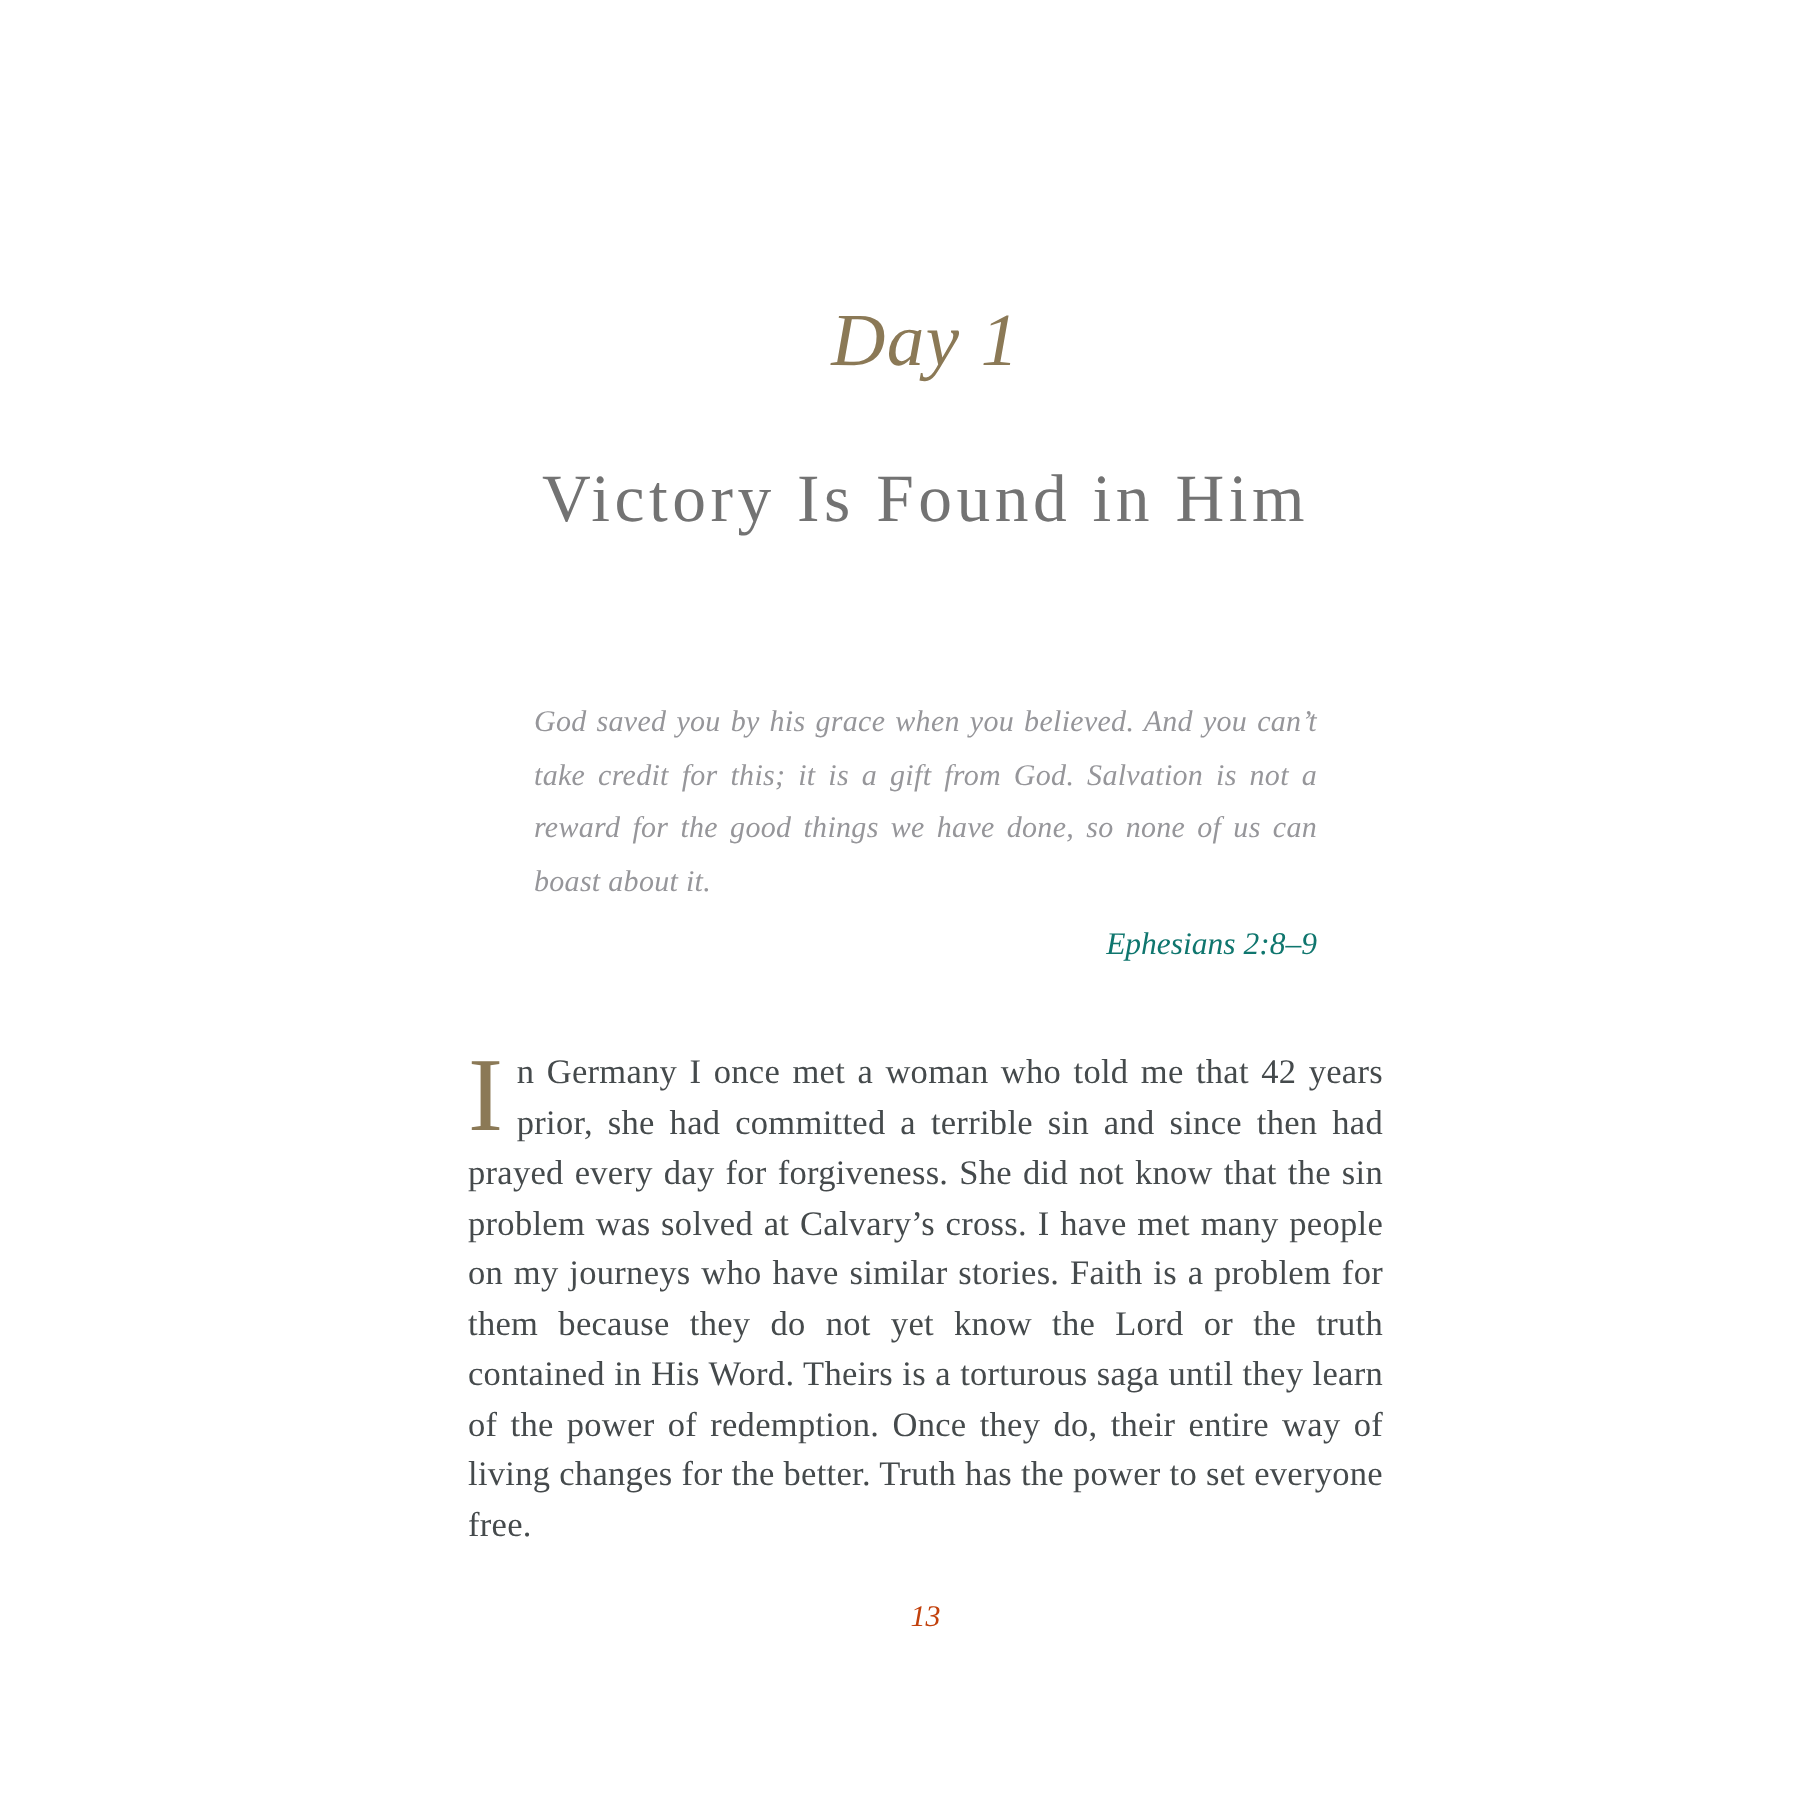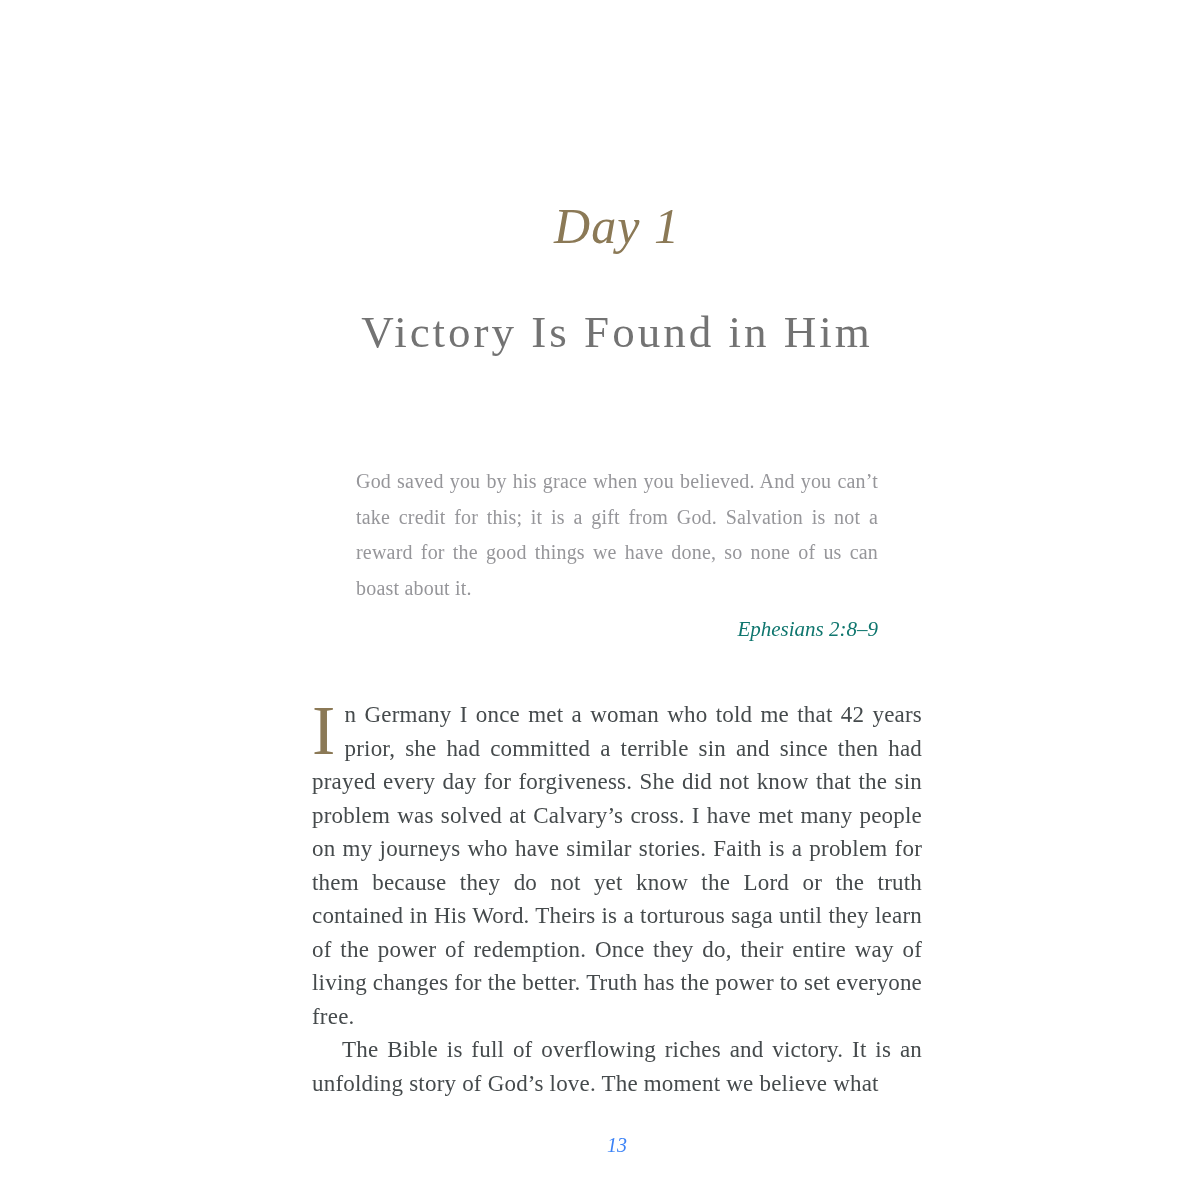--- a/index.html
+++ b/index.html
@@ -41,20 +41,21 @@
     font-weight: 400;
     color: #737373;
     letter-spacing: 3px;
   }
   .epigraph-block {
     margin: 106px auto 0 auto;
     width: 522px;
   }
   .epigraph-text {
     font-family: "Liberation Serif", serif;
+    font-style: italic;
     font-size: 20px;
     line-height: 35.5px;
     color: #96969a;
     text-align: justify;
     letter-spacing: 0.2px;
     margin-top: 18px;
   }
   .epigraph-attribution {
     margin-top: 8px;
     font-family: "Liberation Serif", serif;
@@ -90,21 +91,21 @@
   }
   .para-indent {
     text-indent: 30px;
   }
   .page-number {
     margin-top: 34px;
     text-align: center;
     font-family: "Liberation Serif", serif;
     font-style: italic;
     font-size: 20px;
-    color: #3b82f6;
+    color: #c2410c;
   }
 </style>
 </head>
 <body>
 
 <div class="canvas">
   <div class="page-content">
 
     <div class="day-label">Day 1</div>
 
@@ -112,19 +113,18 @@
 
     <div class="epigraph-block">
       <div class="epigraph-text">God saved you by his grace when you believed. And you can’t take credit for this; it is a gift from God. Salvation is not a reward for the good things we have done, so none of us can boast about it.</div>
       <div class="epigraph-attribution">Ephesians 2:8–9</div>
     </div>
 
     <div class="body-text">
       <p>
         <span class="drop-cap">I</span><span>n Germany I once met a woman who told me that 42 years prior, she had committed a terrible sin and since then had prayed every day for forgiveness. She did not know that the sin problem was solved at Calvary’s cross. I have met many people on my journeys who have similar stories. Faith is a problem for them because they do not yet know the Lord or the truth contained in His Word. Theirs is a torturous saga until they learn of the power of redemption. Once they do, their entire way of living changes for the better. Truth has the power to set everyone free.</span>
       </p>
-      <p class="para-indent">The Bible is full of overflowing riches and victory. It is an unfolding story of God’s love. The moment we believe what</p>
     </div>
 
     <div class="page-number">13</div>
 
   </div>
 </div>
 
 </body></html>

